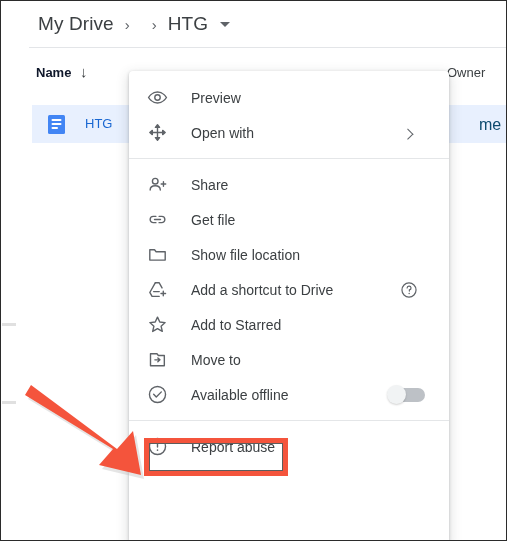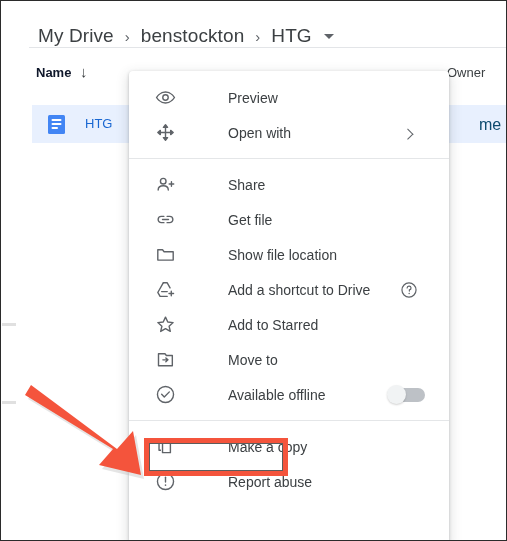--- a/index.html
+++ b/index.html
@@ -27,21 +27,20 @@
   .breadcrumb {
     position: absolute;
     left: 0;
     top: 0;
     right: 0;
     height: 46px;
     display: flex;
     align-items: center;
     padding-left: 37px;
     box-sizing: border-box;
-    margin-top: 12px;
   }
   .crumb {
     font-size: 19px;
     color: #3c4043;
     letter-spacing: .1px;
     white-space: nowrap;
   }
   .crumb-sep {
     font-size: 15px;
     color: #5f6368;
@@ -149,24 +148,23 @@
     box-shadow: 0 1px 3px rgba(60,64,67,.30), 0 4px 12px 2px rgba(60,64,67,.15);
     border-radius: 4px 4px 0 0;
     overflow: hidden;
   }
   .menu-pad-top { height: 9px; }
   .menu-item {
     position: relative;
     height: 35px;
     display: flex;
     align-items: center;
-    padding-left: 24px;
+    padding-left: 16px;
     box-sizing: border-box;
     cursor: default;
-    gap: 29px;
   }
   .mi-icon {
     width: 24px;
     height: 24px;
     flex: 0 0 24px;
     display: flex;
     align-items: center;
     justify-content: center;
     color: #5f6368;
   }
@@ -255,21 +253,20 @@
   }
 </style>
 </head>
 <body>
 
 <div id="screen">
 
   <div class="breadcrumb">
     <span class="crumb">My Drive</span>
     <span class="crumb-sep">›</span>
-    <span class="crumb">benstockton</span>
     <span class="crumb-sep">›</span>
     <span class="crumb">HTG</span>
     <span class="crumb-caret"></span>
   </div>
   <div class="hrule"></div>
 
   <div class="col-headers">
     <span class="col-name">Name</span>
     <span class="sort-arrow">↓</span>
     <span class="col-owner">Owner</span>
@@ -399,29 +396,20 @@
       <span class="mi-label">Available offline</span>
       <span class="mi-toggle">
         <span class="tg-track"></span>
         <span class="tg-knob"></span>
       </span>
     </div>
 
 
     <div class="menu-sep"></div>
 
-    <div class="menu-item">
-      <span class="mi-icon">
-        <svg viewBox="0 0 24 24" width="21" height="21" fill="none" stroke="currentColor" stroke-width="1.6" stroke-linejoin="round">
-          <path d="M6.8 16.2H4.6V4.4h8.2v2"></path>
-          <rect x="8.6" y="7.4" width="9" height="11.6"></rect>
-        </svg>
-      </span>
-      <span class="mi-label">Make a copy</span>
-    </div>
 
     <div class="menu-item">
       <span class="mi-icon">
         <svg viewBox="0 0 24 24" width="21" height="21" fill="none" stroke="currentColor" stroke-width="1.6" stroke-linecap="round">
           <circle cx="12" cy="12" r="9.2"></circle>
           <path d="M12 7.2v5.4"></path>
           <circle cx="12" cy="16.2" r=".95" fill="currentColor" stroke="none"></circle>
         </svg>
       </span>
       <span class="mi-label">Report abuse</span>

